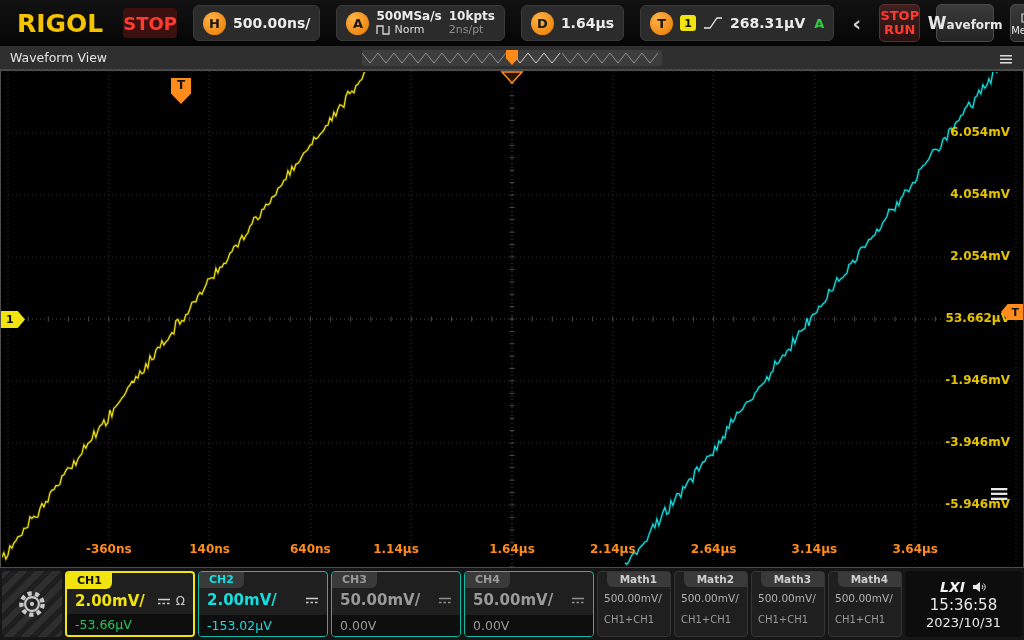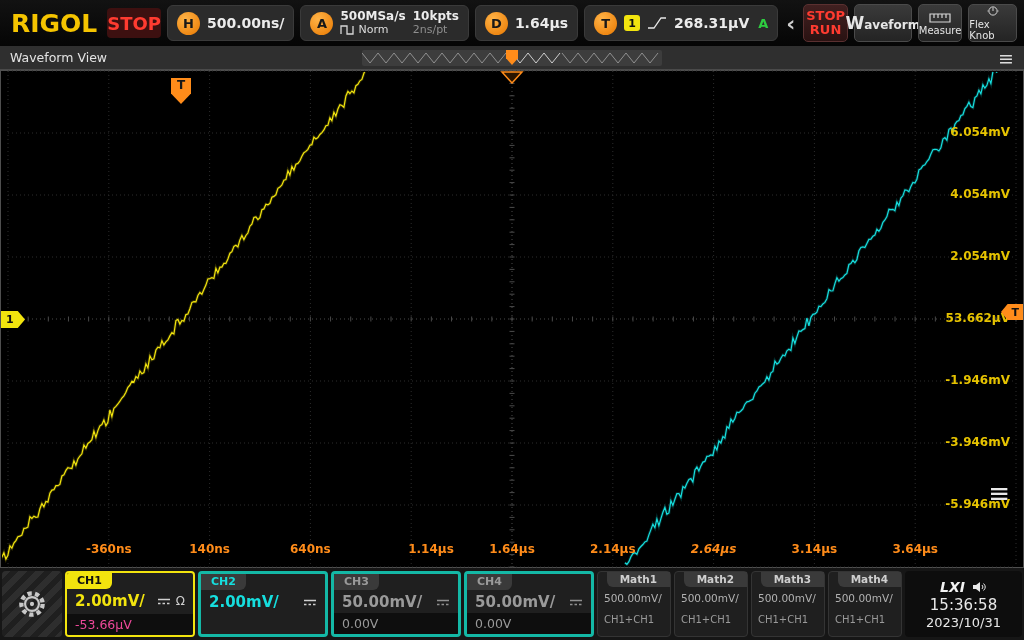--- a/index.html
+++ b/index.html
@@ -2,21 +2,21 @@
 <html style="--ch1: #f2e40e; --ch2: #16dede; --ch-inactive: #9a9a9a; --orange: #ff8c1a; --red: #ff3b30; --green: #2ecc40;"><head>
 <meta charset="utf-8">
 <style>
   * { margin:0; padding:0; box-sizing:border-box; }
   body { background:#000; font-family:"DejaVu Sans","Liberation Sans",sans-serif; }
   .screen { position:relative; width:1024px; height:640px; background:#000; overflow:hidden; }
 
   
   .topbar { position:absolute; top:0; left:0; width:1024px; height:46px;
     background:linear-gradient(#121212,#050505); display:flex; align-items:center;
-    gap:6px; padding:0 7px; }
+    gap:16px; padding:0 13px; }
   .logo { font-weight:800; font-size:25px; color:#f5c400; letter-spacing:0; margin:0 4px; }
   .runstate { width:56px; height:30px; border-radius:4px; background:#3d1010;
     color:var(--red); font-weight:bold; font-size:18px; display:flex; align-items:center;
     justify-content:center; }
   .pill { height:36px; background:#2b2b2b; border:1px solid #3a3a3a; border-radius:6px;
     display:flex; align-items:center; gap:7px; padding:0 9px; }
   .badge { width:23px; height:23px; min-width:23px; border-radius:50%;
     background:radial-gradient(circle at 35% 30%, #ffb347, #e87800);
     color:#181818; font-weight:bold; font-size:13px; display:flex; align-items:center;
     justify-content:center; }
@@ -69,32 +69,32 @@
     font-weight:bold; text-align:center; line-height:15px; }
   .centermark { position:absolute; left:499px; top:1px; }
   .plotmenu { position:absolute; right:14px; bottom:62px; font-size:26px; color:#e8e8e8; line-height:1; }
 
   
   .bottombar { position:absolute; top:568px; left:0; width:1024px; height:72px; background:#161616;
     display:flex; gap:3px; padding:3px 2px; }
   .gearbox { width:60px; border-radius:4px;
     background:repeating-linear-gradient(135deg,#2e2e2e 0 6px,#1f1f1f 6px 12px);
     display:flex; align-items:center; justify-content:center; }
-  .chbox { width:130px; position:relative; background:#1f1f1f; border:3px solid #14b8a6;
+  .chbox { width:130px; position:relative; background:#1f1f1f; border:1px solid #14b8a6;
     border-radius:4px; overflow:hidden; }
   .chbox.selected { border:2px solid var(--chc); }
   .chtab { position:absolute; top:0; left:0; padding:1px 10px 2px; font-size:11px; font-weight:bold;
     background:#3a3a3a; color:var(--chc); border-radius:0 0 6px 0; }
   .chbox.selected .chtab { background:var(--chc); color:#101010; }
   .chscale { position:absolute; top:19px; left:8px; right:8px; display:flex; align-items:center;
     justify-content:space-between; color:var(--chc); font-size:15px; font-weight:bold; }
   .chicons { display:flex; gap:5px; align-items:center; color:#d0d0d0; font-size:12px; font-weight:normal; }
   .choff { position:absolute; bottom:0; left:0; right:0; height:21px; background:#0e0e0e;
     display:flex; align-items:center; padding:0 8px; font-size:12.5px; color:var(--chc); }
-  .chbox.selected .choff { color:#ec4899; }
+  .chbox.selected .choff { color:#22c55e; }
   .mathbox { width:74px; position:relative; background:#1f1f1f; border:1px solid #343434; border-radius:4px; }
   .mathtab { position:absolute; top:0; right:0; padding:1px 13px 2px; font-size:10.5px; font-weight:bold;
     background:#3a3a3a; color:#cfcfcf; border-radius:0 0 0 6px; }
   .mathscale { position:absolute; top:20px; left:6px; font-size:10.5px; color:#b2b2b2; }
   .mathexpr { position:absolute; top:42px; left:6px; font-size:10px; color:#9a9a9a; }
   .statusbox { flex:1; background:#0d0d0d; border-radius:4px; display:flex; flex-direction:column;
     align-items:center; justify-content:center; gap:1px; }
   .lxirow { display:flex; align-items:center; gap:7px; }
   .lxi { font-weight:bold; font-style:italic; font-size:14px; color:#f2f2f2; }
   .time { font-size:15px; color:#e8e8e8; }
@@ -309,24 +309,24 @@
           <polyline points="-4.1,496.9 -2.1,498.0 -0.1,491.2 1.9,487.1 3.9,482.7 5.9,489.1 7.9,485.2 9.9,475.8 11.9,478.1 13.9,473.1 15.9,470.6 17.9,466.7 19.9,466.2 21.9,465.1 23.9,458.4 25.9,458.1 27.9,457.2 29.9,446.7 31.9,448.5 33.9,446.2 35.9,447.3 37.9,447.0 39.9,438.7 41.9,433.6 43.9,436.8 45.9,431.4 47.9,432.1 49.9,423.2 51.9,420.1 53.9,419.7 55.9,415.7 57.9,415.7 59.9,414.4 61.9,406.0 63.9,404.9 65.9,400.4 67.9,397.6 69.9,398.2 71.9,398.5 73.9,390.8 75.9,395.3 77.9,388.9 79.9,386.0 81.9,383.8 83.9,375.0 85.9,378.1 87.9,373.4 89.9,372.0 91.9,369.7 93.9,361.1 95.9,367.5 97.9,360.6 99.9,355.8 101.9,354.5 103.9,349.9 105.9,355.9 107.9,352.4 109.9,339.8 111.9,346.6 113.9,338.2 115.9,336.4 117.9,334.0 119.9,331.2 121.9,328.0 123.9,325.9 125.9,322.2 127.9,317.3 129.9,315.2 131.9,311.2 133.9,312.1 135.9,306.6 137.9,308.3 139.9,300.9 141.9,303.8 143.9,302.6 145.9,293.8 147.9,297.9 149.9,285.8 151.9,289.8 153.9,288.9 155.9,280.0 157.9,277.1 159.9,277.8 161.9,270.7 163.9,274.9 165.9,271.8 167.9,270.0 169.9,265.9 171.9,262.7 173.9,264.0 175.9,250.6 177.9,249.4 179.9,254.1 181.9,250.5 183.9,251.2 185.9,244.6 187.9,244.0 189.9,238.7 191.9,232.4 193.9,231.6 195.9,231.9 197.9,225.5 199.9,222.5 201.9,224.2 203.9,219.5 205.9,215.1 207.9,208.9 209.9,208.5 211.9,207.7 213.9,208.5 215.9,198.3 217.9,202.9 219.9,197.2 221.9,197.1 223.9,193.3 225.9,193.4 227.9,189.0 229.9,183.2 231.9,181.6 233.9,176.4 235.9,175.3 237.9,177.0 239.9,169.9 241.9,165.5 243.9,169.6 245.9,165.5 247.9,163.0 249.9,156.2 251.9,154.1 253.9,147.4 255.9,146.9 257.9,149.6 259.9,147.6 261.9,139.6 263.9,138.9 265.9,134.2 267.9,134.8 269.9,133.4 271.9,127.3 273.9,126.4 275.9,124.6 277.9,118.3 279.9,117.1 281.9,114.9 283.9,110.2 285.9,109.6 287.9,100.8 289.9,105.1 291.9,96.5 293.9,100.3 295.9,94.2 297.9,93.4 299.9,90.8 301.9,86.3 303.9,82.7 305.9,81.4 307.9,79.3 309.9,75.2 311.9,74.7 313.9,67.1 315.9,68.9 317.9,67.5 319.9,64.5 321.9,62.6 323.9,59.9 325.9,55.7 327.9,55.3 329.9,47.8 331.9,50.8 333.9,42.3 335.9,46.1 337.9,39.0 339.9,34.8 341.9,35.5 343.9,37.3 345.9,25.9 347.9,21.4 349.9,23.5 351.9,21.0 353.9,22.8 355.9,15.7 357.9,14.3 359.9,10.8 361.9,9.4 363.9,3.3 365.9,-0.9 367.9,1.2" fill="none" stroke="#f2e40e" stroke-width="3" opacity="0.18"></polyline>
           <polyline points="-4.1,496.9 -2.1,498.0 -0.1,491.2 1.9,487.1 3.9,482.7 5.9,489.1 7.9,485.2 9.9,475.8 11.9,478.1 13.9,473.1 15.9,470.6 17.9,466.7 19.9,466.2 21.9,465.1 23.9,458.4 25.9,458.1 27.9,457.2 29.9,446.7 31.9,448.5 33.9,446.2 35.9,447.3 37.9,447.0 39.9,438.7 41.9,433.6 43.9,436.8 45.9,431.4 47.9,432.1 49.9,423.2 51.9,420.1 53.9,419.7 55.9,415.7 57.9,415.7 59.9,414.4 61.9,406.0 63.9,404.9 65.9,400.4 67.9,397.6 69.9,398.2 71.9,398.5 73.9,390.8 75.9,395.3 77.9,388.9 79.9,386.0 81.9,383.8 83.9,375.0 85.9,378.1 87.9,373.4 89.9,372.0 91.9,369.7 93.9,361.1 95.9,367.5 97.9,360.6 99.9,355.8 101.9,354.5 103.9,349.9 105.9,355.9 107.9,352.4 109.9,339.8 111.9,346.6 113.9,338.2 115.9,336.4 117.9,334.0 119.9,331.2 121.9,328.0 123.9,325.9 125.9,322.2 127.9,317.3 129.9,315.2 131.9,311.2 133.9,312.1 135.9,306.6 137.9,308.3 139.9,300.9 141.9,303.8 143.9,302.6 145.9,293.8 147.9,297.9 149.9,285.8 151.9,289.8 153.9,288.9 155.9,280.0 157.9,277.1 159.9,277.8 161.9,270.7 163.9,274.9 165.9,271.8 167.9,270.0 169.9,265.9 171.9,262.7 173.9,264.0 175.9,250.6 177.9,249.4 179.9,254.1 181.9,250.5 183.9,251.2 185.9,244.6 187.9,244.0 189.9,238.7 191.9,232.4 193.9,231.6 195.9,231.9 197.9,225.5 199.9,222.5 201.9,224.2 203.9,219.5 205.9,215.1 207.9,208.9 209.9,208.5 211.9,207.7 213.9,208.5 215.9,198.3 217.9,202.9 219.9,197.2 221.9,197.1 223.9,193.3 225.9,193.4 227.9,189.0 229.9,183.2 231.9,181.6 233.9,176.4 235.9,175.3 237.9,177.0 239.9,169.9 241.9,165.5 243.9,169.6 245.9,165.5 247.9,163.0 249.9,156.2 251.9,154.1 253.9,147.4 255.9,146.9 257.9,149.6 259.9,147.6 261.9,139.6 263.9,138.9 265.9,134.2 267.9,134.8 269.9,133.4 271.9,127.3 273.9,126.4 275.9,124.6 277.9,118.3 279.9,117.1 281.9,114.9 283.9,110.2 285.9,109.6 287.9,100.8 289.9,105.1 291.9,96.5 293.9,100.3 295.9,94.2 297.9,93.4 299.9,90.8 301.9,86.3 303.9,82.7 305.9,81.4 307.9,79.3 309.9,75.2 311.9,74.7 313.9,67.1 315.9,68.9 317.9,67.5 319.9,64.5 321.9,62.6 323.9,59.9 325.9,55.7 327.9,55.3 329.9,47.8 331.9,50.8 333.9,42.3 335.9,46.1 337.9,39.0 339.9,34.8 341.9,35.5 343.9,37.3 345.9,25.9 347.9,21.4 349.9,23.5 351.9,21.0 353.9,22.8 355.9,15.7 357.9,14.3 359.9,10.8 361.9,9.4 363.9,3.3 365.9,-0.9 367.9,1.2" fill="none" stroke="#f2e40e" stroke-width="1.2"></polyline>
           <polyline points="624.9,492.7 626.9,494.3 628.9,491.7 630.9,486.7 632.9,483.6 634.9,482.8 636.9,484.2 638.9,478.9 640.9,476.5 642.9,474.5 644.9,472.0 646.9,471.1 648.9,464.9 650.9,459.6 652.9,454.1 654.9,457.7 656.9,448.8 658.9,455.6 660.9,448.6 662.9,442.2 664.9,437.4 666.9,444.3 668.9,443.0 670.9,430.7 672.9,435.4 674.9,429.2 676.9,423.6 678.9,423.5 680.9,427.4 682.9,416.6 684.9,418.0 686.9,413.3 688.9,409.4 690.9,408.6 692.9,412.1 694.9,400.0 696.9,396.9 698.9,401.0 700.9,395.9 702.9,392.1 704.9,391.4 706.9,386.3 708.9,386.1 710.9,384.9 712.9,385.5 714.9,376.2 716.9,380.1 718.9,371.0 720.9,373.0 722.9,366.5 724.9,368.2 726.9,356.6 728.9,358.3 730.9,349.1 732.9,352.1 734.9,348.5 736.9,342.1 738.9,342.6 740.9,341.0 742.9,338.9 744.9,334.2 746.9,331.9 748.9,331.4 750.9,330.3 752.9,329.3 754.9,323.2 756.9,320.9 758.9,317.0 760.9,315.7 762.9,313.7 764.9,312.0 766.9,306.6 768.9,310.1 770.9,302.8 772.9,301.5 774.9,291.0 776.9,294.1 778.9,292.5 780.9,288.3 782.9,285.0 784.9,286.0 786.9,280.8 788.9,279.3 790.9,280.5 792.9,268.0 794.9,273.5 796.9,266.9 798.9,261.0 800.9,261.3 802.9,259.6 804.9,258.6 806.9,248.0 808.9,255.9 810.9,247.3 812.9,244.4 814.9,243.9 816.9,242.1 818.9,236.1 820.9,236.5 822.9,233.9 824.9,232.4 826.9,228.7 828.9,219.5 830.9,221.0 832.9,220.8 834.9,213.6 836.9,207.7 838.9,211.1 840.9,208.6 842.9,207.5 844.9,204.9 846.9,203.4 848.9,194.5 850.9,193.5 852.9,190.3 854.9,192.8 856.9,189.7 858.9,180.8 860.9,177.5 862.9,176.9 864.9,177.5 866.9,173.5 868.9,169.4 870.9,169.1 872.9,166.1 874.9,165.1 876.9,159.1 878.9,161.3 880.9,158.3 882.9,152.4 884.9,150.0 886.9,146.6 888.9,139.3 890.9,139.7 892.9,139.3 894.9,140.7 896.9,132.0 898.9,135.6 900.9,128.1 902.9,125.8 904.9,119.9 906.9,120.2 908.9,121.7 910.9,116.4 912.9,112.4 914.9,113.0 916.9,109.2 918.9,99.8 920.9,98.7 922.9,95.7 924.9,94.7 926.9,91.5 928.9,89.2 930.9,84.0 932.9,79.7 934.9,79.4 936.9,79.5 938.9,81.0 940.9,77.8 942.9,69.0 944.9,67.6 946.9,70.2 948.9,59.3 950.9,58.0 952.9,63.0 954.9,54.3 956.9,51.5 958.9,50.6 960.9,45.5 962.9,44.8 964.9,38.5 966.9,36.3 968.9,32.1 970.9,36.5 972.9,37.6 974.9,27.6 976.9,26.0 978.9,20.2 980.9,23.8 982.9,14.6 984.9,18.2 986.9,15.3 988.9,8.7 990.9,13.5 992.9,1.6 994.9,-2.1 996.9,2.9" fill="none" stroke="#16dede" stroke-width="3" opacity="0.18"></polyline>
           <polyline points="624.9,492.7 626.9,494.3 628.9,491.7 630.9,486.7 632.9,483.6 634.9,482.8 636.9,484.2 638.9,478.9 640.9,476.5 642.9,474.5 644.9,472.0 646.9,471.1 648.9,464.9 650.9,459.6 652.9,454.1 654.9,457.7 656.9,448.8 658.9,455.6 660.9,448.6 662.9,442.2 664.9,437.4 666.9,444.3 668.9,443.0 670.9,430.7 672.9,435.4 674.9,429.2 676.9,423.6 678.9,423.5 680.9,427.4 682.9,416.6 684.9,418.0 686.9,413.3 688.9,409.4 690.9,408.6 692.9,412.1 694.9,400.0 696.9,396.9 698.9,401.0 700.9,395.9 702.9,392.1 704.9,391.4 706.9,386.3 708.9,386.1 710.9,384.9 712.9,385.5 714.9,376.2 716.9,380.1 718.9,371.0 720.9,373.0 722.9,366.5 724.9,368.2 726.9,356.6 728.9,358.3 730.9,349.1 732.9,352.1 734.9,348.5 736.9,342.1 738.9,342.6 740.9,341.0 742.9,338.9 744.9,334.2 746.9,331.9 748.9,331.4 750.9,330.3 752.9,329.3 754.9,323.2 756.9,320.9 758.9,317.0 760.9,315.7 762.9,313.7 764.9,312.0 766.9,306.6 768.9,310.1 770.9,302.8 772.9,301.5 774.9,291.0 776.9,294.1 778.9,292.5 780.9,288.3 782.9,285.0 784.9,286.0 786.9,280.8 788.9,279.3 790.9,280.5 792.9,268.0 794.9,273.5 796.9,266.9 798.9,261.0 800.9,261.3 802.9,259.6 804.9,258.6 806.9,248.0 808.9,255.9 810.9,247.3 812.9,244.4 814.9,243.9 816.9,242.1 818.9,236.1 820.9,236.5 822.9,233.9 824.9,232.4 826.9,228.7 828.9,219.5 830.9,221.0 832.9,220.8 834.9,213.6 836.9,207.7 838.9,211.1 840.9,208.6 842.9,207.5 844.9,204.9 846.9,203.4 848.9,194.5 850.9,193.5 852.9,190.3 854.9,192.8 856.9,189.7 858.9,180.8 860.9,177.5 862.9,176.9 864.9,177.5 866.9,173.5 868.9,169.4 870.9,169.1 872.9,166.1 874.9,165.1 876.9,159.1 878.9,161.3 880.9,158.3 882.9,152.4 884.9,150.0 886.9,146.6 888.9,139.3 890.9,139.7 892.9,139.3 894.9,140.7 896.9,132.0 898.9,135.6 900.9,128.1 902.9,125.8 904.9,119.9 906.9,120.2 908.9,121.7 910.9,116.4 912.9,112.4 914.9,113.0 916.9,109.2 918.9,99.8 920.9,98.7 922.9,95.7 924.9,94.7 926.9,91.5 928.9,89.2 930.9,84.0 932.9,79.7 934.9,79.4 936.9,79.5 938.9,81.0 940.9,77.8 942.9,69.0 944.9,67.6 946.9,70.2 948.9,59.3 950.9,58.0 952.9,63.0 954.9,54.3 956.9,51.5 958.9,50.6 960.9,45.5 962.9,44.8 964.9,38.5 966.9,36.3 968.9,32.1 970.9,36.5 972.9,37.6 974.9,27.6 976.9,26.0 978.9,20.2 980.9,23.8 982.9,14.6 984.9,18.2 986.9,15.3 988.9,8.7 990.9,13.5 992.9,1.6 994.9,-2.1 996.9,2.9" fill="none" stroke="#16dede" stroke-width="1.2"></polyline>
         </g>
       </svg>
     <div class="labels" id="axislabels">
         <span class="xlab" style="left: 108.8px;">-360ns</span>
         <span class="xlab" style="left: 209.6px;">140ns</span>
         <span class="xlab" style="left: 310.4px;">640ns</span>
-        <span class="xlab" style="left: 431px; text-align: right;">1.14µs</span>
+        <span class="xlab" style="left: 396px; text-align: right;">1.14µs</span>
         <span class="xlab" style="left: 512px;">1.64µs</span>
         <span class="xlab" style="left: 612.8px;">2.14µs</span>
-        <span class="xlab" style="left: 713.6px; font-style: italic;">2.64µs</span>
+        <span class="xlab" style="left: 713.6px;">2.64µs</span>
         <span class="xlab" style="left: 814.4px;">3.14µs</span>
         <span class="xlab" style="left: 915.2px;">3.64µs</span>
         <span class="ylab" style="top: 63px;">6.054mV</span>
         <span class="ylab" style="top: 125px;">4.054mV</span>
         <span class="ylab" style="top: 187px;">2.054mV</span>
         <span class="ylab" style="top: 249px;">53.662µV</span>
         <span class="ylab" style="top: 311px;">-1.946mV</span>
         <span class="ylab" style="top: 373px;">-3.946mV</span>
         <span class="ylab" style="top: 435px;">-5.946mV</span>
       </div>
@@ -375,20 +375,23 @@
       <span class="chtab">CH2</span>
       <div class="chscale">
         <span>2.00mV/</span>
         <span class="chicons">
           <svg width="14" height="9" viewBox="0 0 14 9">
             <line x1="1" y1="2.5" x2="13" y2="2.5" stroke="#d0d0d0" stroke-width="1.4"></line>
             <line x1="1" y1="6.5" x2="13" y2="6.5" stroke="#d0d0d0" stroke-width="1.4" stroke-dasharray="2.5 2"></line>
           </svg>
         </span>
       </div>
+      <div class="choff">
+          <span>-153.02µV</span>
+        </div>
     </div>
 
     <div class="chbox" style="--chc: #9a9a9a;">
       <span class="chtab">CH3</span>
       <div class="chscale">
         <span>50.00mV/</span>
         <span class="chicons">
           <svg width="14" height="9" viewBox="0 0 14 9">
             <line x1="1" y1="2.5" x2="13" y2="2.5" stroke="#909090" stroke-width="1.4"></line>
             <line x1="1" y1="6.5" x2="13" y2="6.5" stroke="#909090" stroke-width="1.4" stroke-dasharray="2.5 2"></line>

